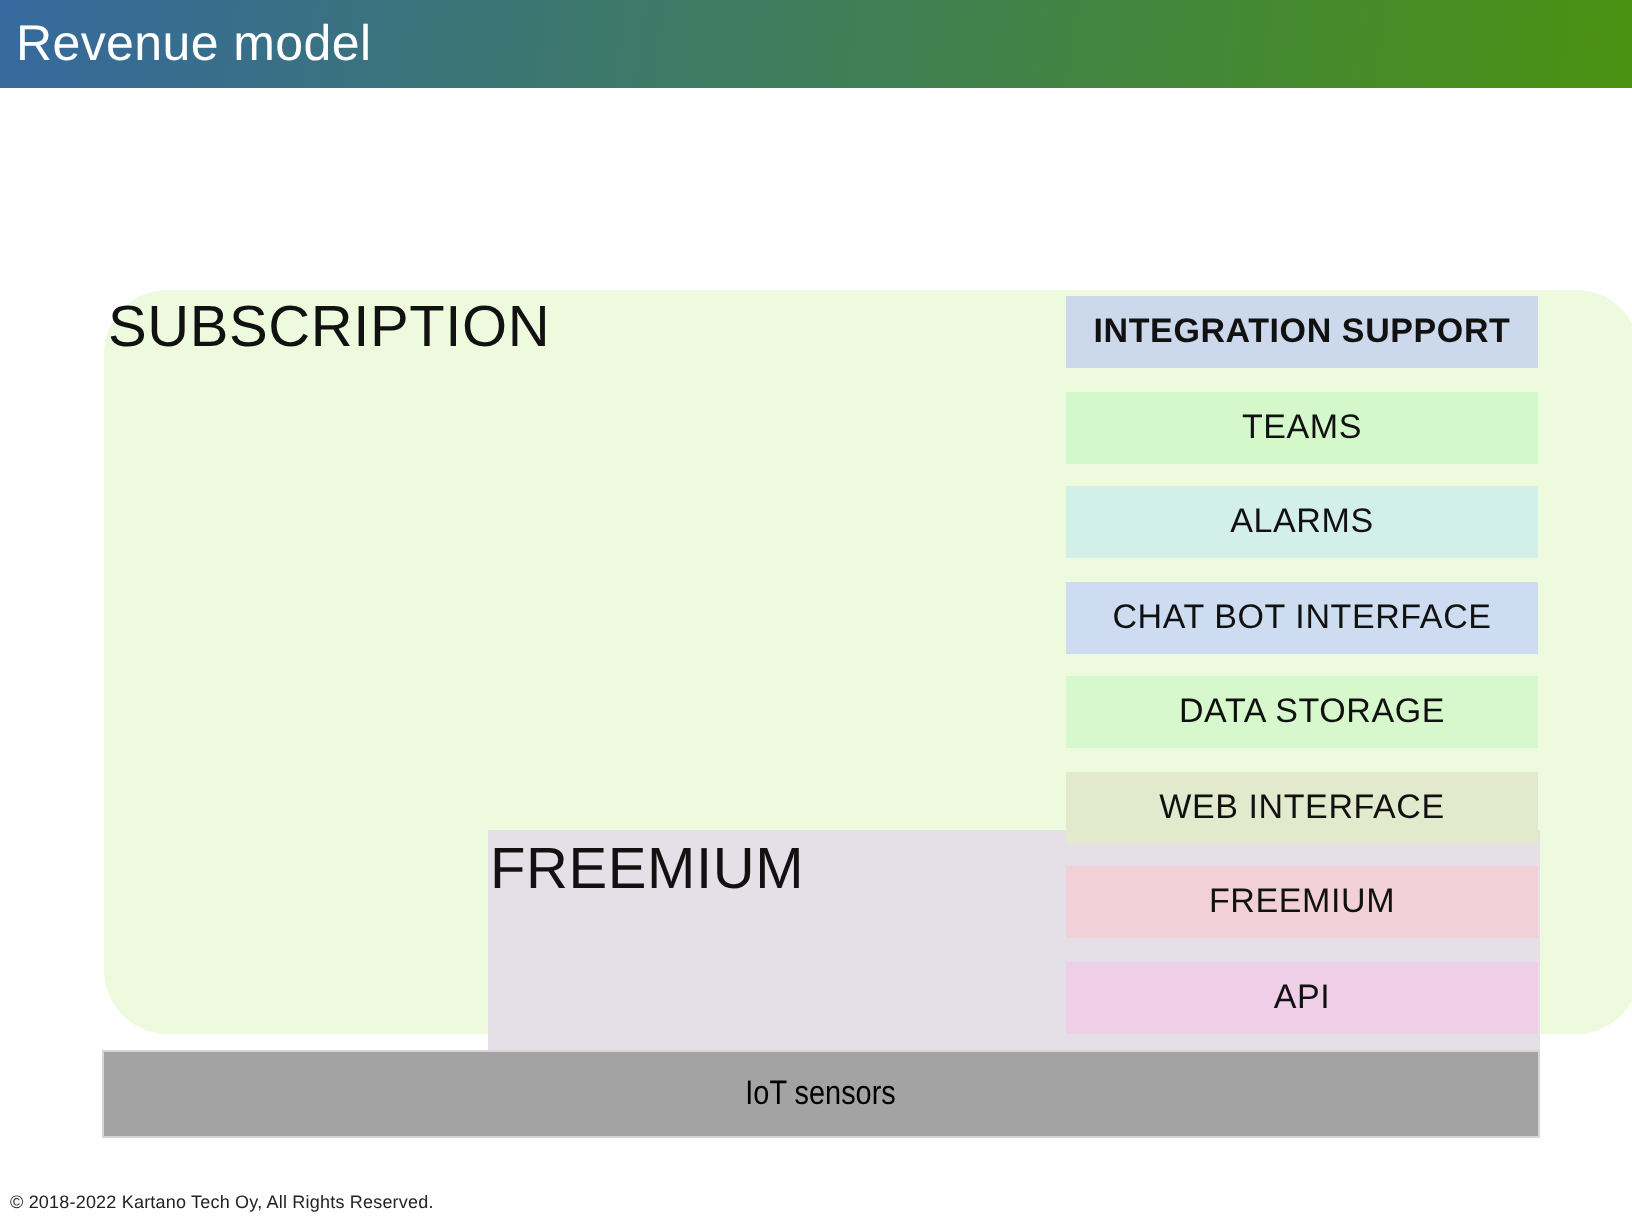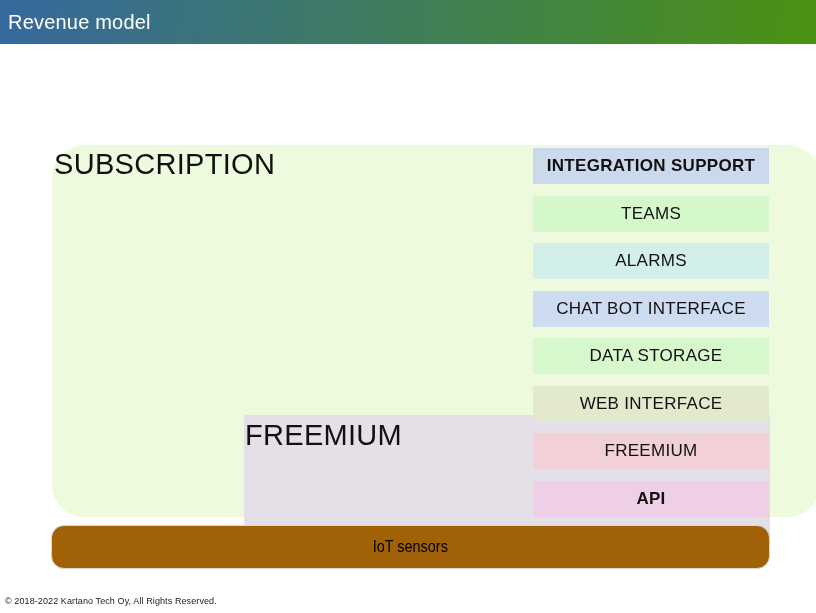--- a/index.html
+++ b/index.html
@@ -5,21 +5,21 @@
   * { margin: 0; padding: 0; box-sizing: border-box; }
   html, body { width: 816px; height: 613px; background: #ffffff; overflow: hidden; }
   body { position: relative; font-family: "Liberation Sans", sans-serif; }
 
   .slide-header {
     position: absolute; left: 0; top: 0; width: 816px; height: 44px;
     background: linear-gradient(98deg, #36699e 0%, #407e57 52%, #4a9211 100%);
     display: flex; align-items: center;
   }
   .slide-title {
-    color: #ffffff; font-size: 20px; padding-left: 8px; letter-spacing: 0.2px;
+    color: #ffffff; font-size: 25px; padding-left: 8px; letter-spacing: 0.2px;
   }
 
   .region {
     position: absolute;
   }
   .region-label {
     font-size: 29px; color: #111111; letter-spacing: 0.3px;
   }
 
   #subscription-region { left: 52px; top: 145px; width: 768px; height: 372px; border-radius: 32px; }
@@ -87,21 +87,21 @@
 </div>
 <div class="feature-box fpos-4" style="background: rgb(215, 248, 204); padding-left: 10px;">
   <span class="feature-label">DATA STORAGE</span>
 </div>
 <div class="feature-box fpos-5" style="background: rgb(227, 233, 204);">
   <span class="feature-label">WEB INTERFACE</span>
 </div>
 <div class="feature-box fpos-6" style="background: rgb(242, 208, 215);">
   <span class="feature-label">FREEMIUM</span>
 </div>
-<div class="feature-box fpos-7" style="background: rgb(239, 207, 231); font-weight: bold;">
+<div class="feature-box fpos-7" style="background: rgb(239, 207, 231);">
   <span class="feature-label">API</span>
 </div>
 
-<div class="base-bar" style="background: #a16207; border-radius: 13px;">
+<div class="base-bar" style="background: #a3a3a3;">
   <span class="base-label">IoT sensors</span>
 </div>
 
 <div class="copyright">© 2018-2022 Kartano Tech Oy, All Rights Reserved.</div>
 
 </body></html>

